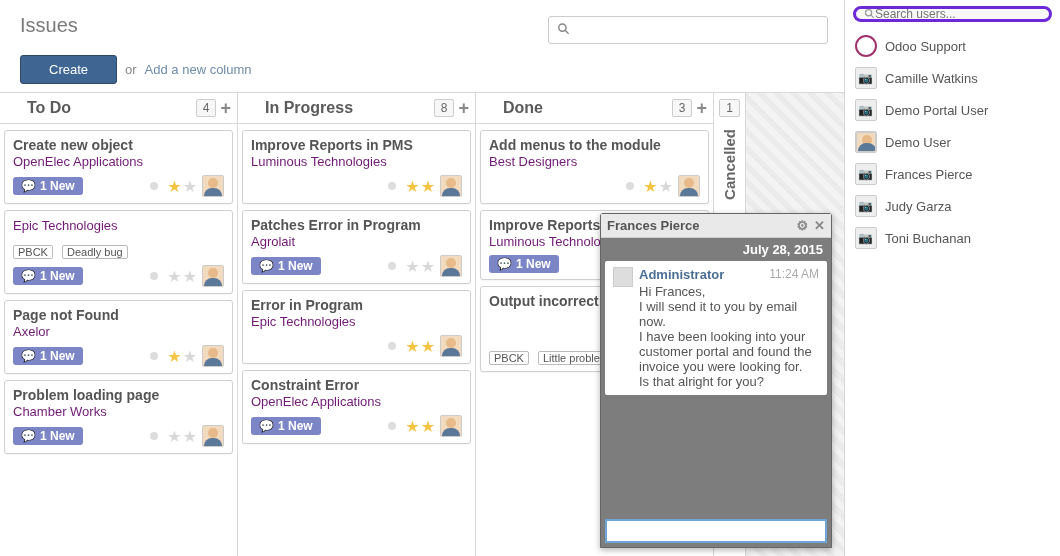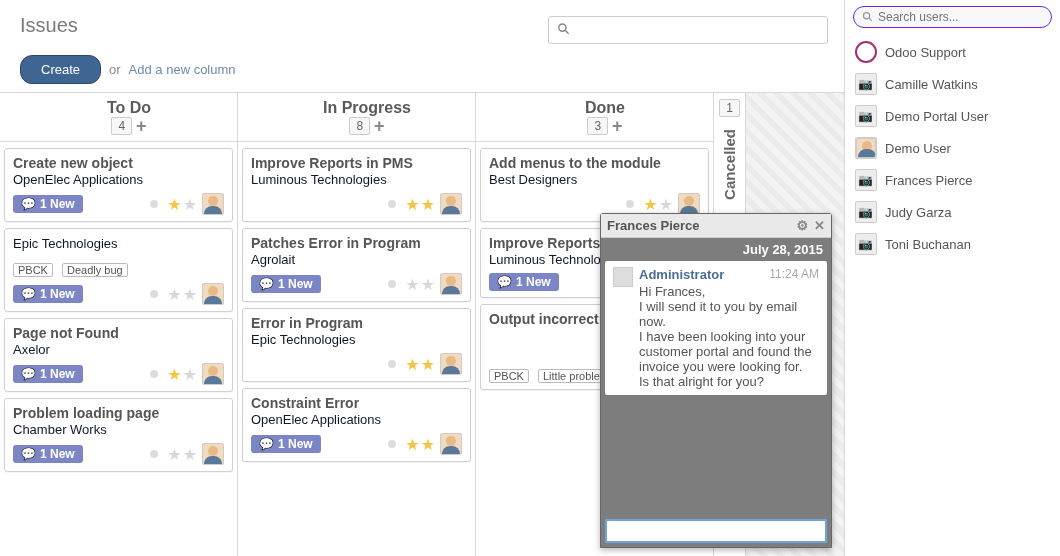--- a/index.html
+++ b/index.html
@@ -28,23 +28,23 @@
     align-items: flex-start;
     justify-content: space-between;
   }
   .header h1 { font-size: 20px; color: #7a7a7a; font-weight: normal; margin-bottom: 10px; }
   .header-left { display: flex; flex-direction: column; gap: 8px; }
   .create-row { display: flex; align-items: center; gap: 8px; }
   .btn-create {
     background: #3f6592;
     color: #fff;
     border: 1px solid #2e486a;
-    padding: 6px 20px;
+    padding: 6px 28px;
     font-size: 13px;
-    border-radius: 12px;
+    border-radius: 3px;
     cursor: pointer;
   }
   .or-text { color: #888; }
   .link-newcol { color: #6e8caa; text-decoration: none; }
 
   .search-box {
     border: 1px solid #ccc;
     border-radius: 3px;
     height: 28px;
     width: 280px;
@@ -73,21 +73,20 @@
     flex-direction: column;
   }
   .col.wide { width: 238px; }
   .col-header {
     display: flex;
     align-items: center;
     justify-content: space-between;
     padding: 6px 6px 6px 27px;
     border-bottom: 1px solid #d8d8d8;
     background: #fff;
-    flex-direction: column;
   }
   .col-title { font-size: 16px; font-weight: bold; color: #5a5a5a; }
   .col-hdr-right { display: flex; align-items: center; gap: 4px; }
   .count-badge {
     border: 1px solid #ccc;
     padding: 1px 6px;
     border-radius: 2px;
     font-size: 12px;
     color: #666;
     background: #f7f7f7;
@@ -104,21 +103,21 @@
   }
 
   .card {
     border: 1px solid #d0d0d0;
     border-radius: 3px;
     background: #fff;
     padding: 6px 8px 6px 8px;
     box-shadow: 0 1px 1px rgba(0,0,0,0.04);
   }
   .card-title { font-size: 14px; font-weight: bold; color: #555; }
-  .card-sub { font-size: 13px; color: #0f172a; margin-top: 1px; }
+  .card-sub { font-size: 13px; color: #701a75; margin-top: 1px; }
   .tags { margin-top: 12px; display: flex; gap: 9px; flex-wrap: wrap;}
   .tag { font-size: 11px; border: 1px solid #bbb; border-radius: 2px; padding: 0 4px; color: #555; }
   .card-footer {
     display: flex; align-items: center; justify-content: space-between; margin-top: 6px;
   }
   .new-pill {
     background: #7c86c7;
     color: #fff;
     font-size: 12px;
     padding: 2px 8px;
@@ -230,27 +229,26 @@
     margin: auto 4px 4px 4px;
     background: #fff;
     border: 2px solid #6fa5d6;
     height: 24px;
     padding: 2px 4px;
   }
   .chat-input input { width: 100%; border: none; outline: none; font-size: 13px;}
 
   
   .user-search {
-    border: 1px solid #6d28d9;
+    border: 3px solid #6d28d9;
     border-radius: 12px;
-    height: 22px;
+    height: 16px;
     display: flex;
     align-items: center;
     padding: 0 8px;
-    gap: 5px;
     color: #999;
     margin: 2px 4px 8px 4px;
     background: #f8f8f8;
   }
   .user-search input { border: none; outline: none; background: transparent; flex:1; font-size: 12px; color:#555;}
   .user-row {
     display: flex;
     align-items: center;
     gap: 8px;
     padding: 5px 6px;

